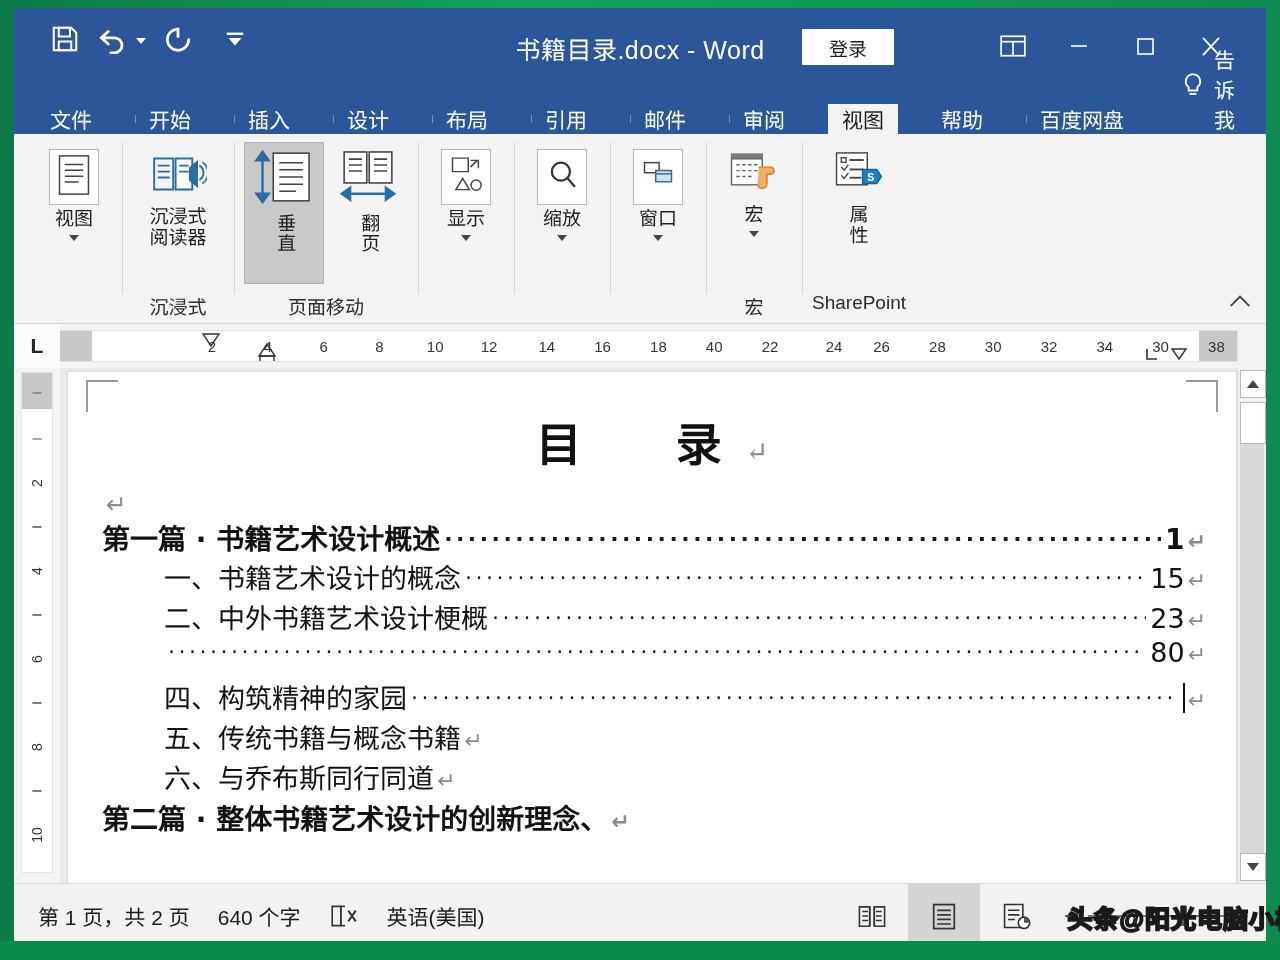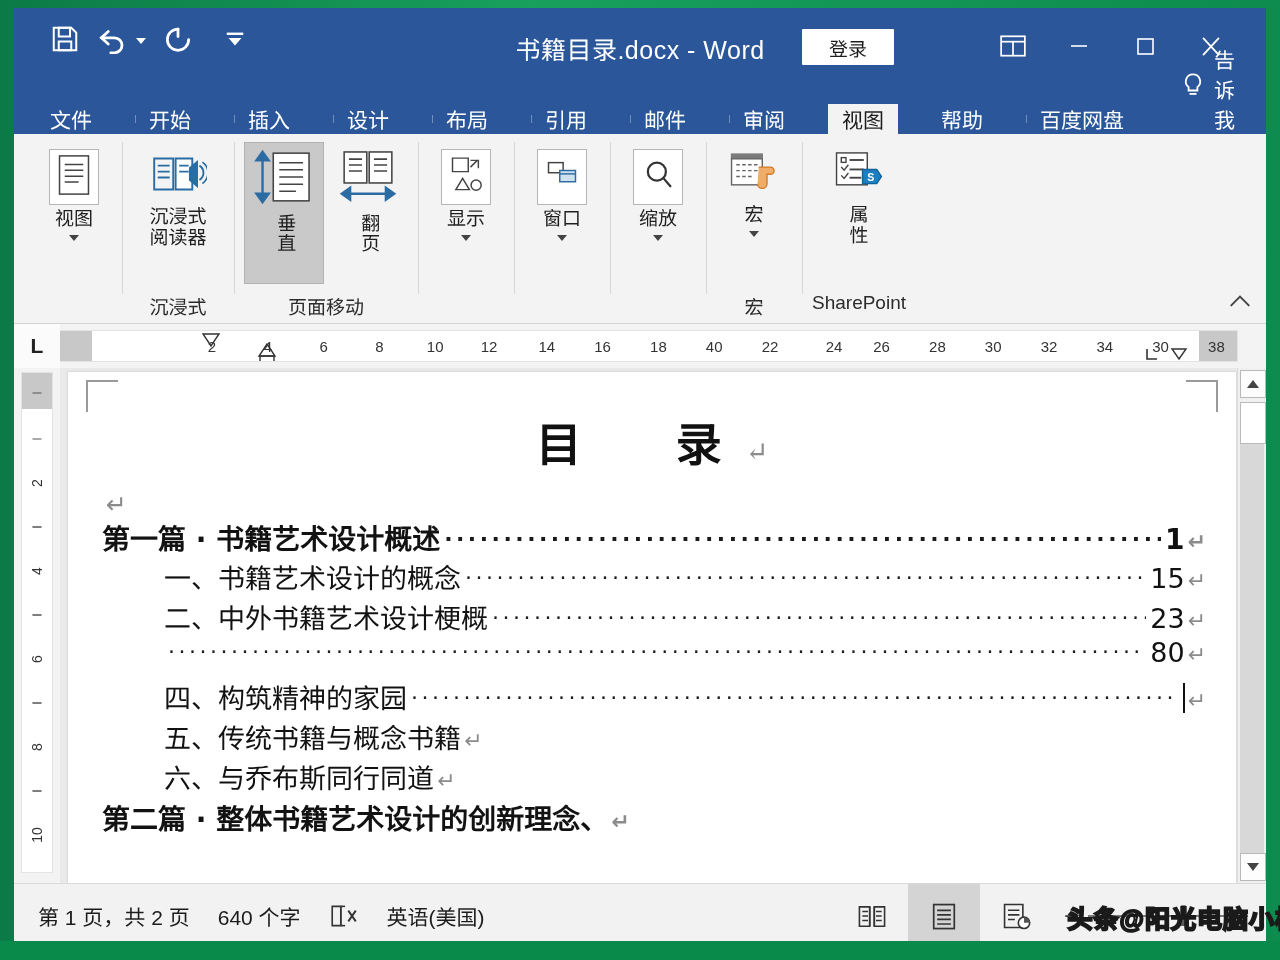--- a/index.html
+++ b/index.html
@@ -677,43 +677,43 @@
             <span class="caret-dn"></span>
           </div>
         </div>
         <div class="grp-label"></div>
       </div>
 
       <div class="group">
         <div class="grp-items">
           <div class="btn">
             <span style="border:1px solid #b6b6b6;background:#fff;padding:3px 6px;display:block;">
+              <svg width="36" height="44" viewBox="0 0 32 38" fill="none" stroke="#333" stroke-width="2">
+                <circle cx="15" cy="16" r="8"></circle>
+                <path d="M21 22 L27 29" stroke-linecap="round"></path>
+              </svg>
+            </span>
+            <span class="lbl">缩放</span>
+            <span class="caret-dn"></span>
+          </div>
+        </div>
+        <div class="grp-label"></div>
+      </div>
+
+      <div class="group">
+        <div class="grp-items">
+          <div class="btn">
+            <span style="border:1px solid #b6b6b6;background:#fff;padding:3px 6px;display:block;">
               <svg width="36" height="44" viewBox="0 0 32 38" fill="none" stroke="#444" stroke-width="1.3">
                 <rect x="4" y="8" width="13" height="9" fill="#fff"></rect>
                 <rect x="14" y="15" width="14" height="10" fill="#cfe0ef" stroke="#2b6ca3"></rect>
                 <path d="M14 18 H28" stroke="#2b6ca3"></path>
               </svg>
             </span>
             <span class="lbl">窗口</span>
-            <span class="caret-dn"></span>
-          </div>
-        </div>
-        <div class="grp-label"></div>
-      </div>
-
-      <div class="group">
-        <div class="grp-items">
-          <div class="btn">
-            <span style="border:1px solid #b6b6b6;background:#fff;padding:3px 6px;display:block;">
-              <svg width="36" height="44" viewBox="0 0 32 38" fill="none" stroke="#333" stroke-width="2">
-                <circle cx="15" cy="16" r="8"></circle>
-                <path d="M21 22 L27 29" stroke-linecap="round"></path>
-              </svg>
-            </span>
-            <span class="lbl">缩放</span>
             <span class="caret-dn"></span>
           </div>
         </div>
         <div class="grp-label"></div>
       </div>
 
       <div class="group">
         <div class="grp-items">
           <div class="btn">
             <span>

